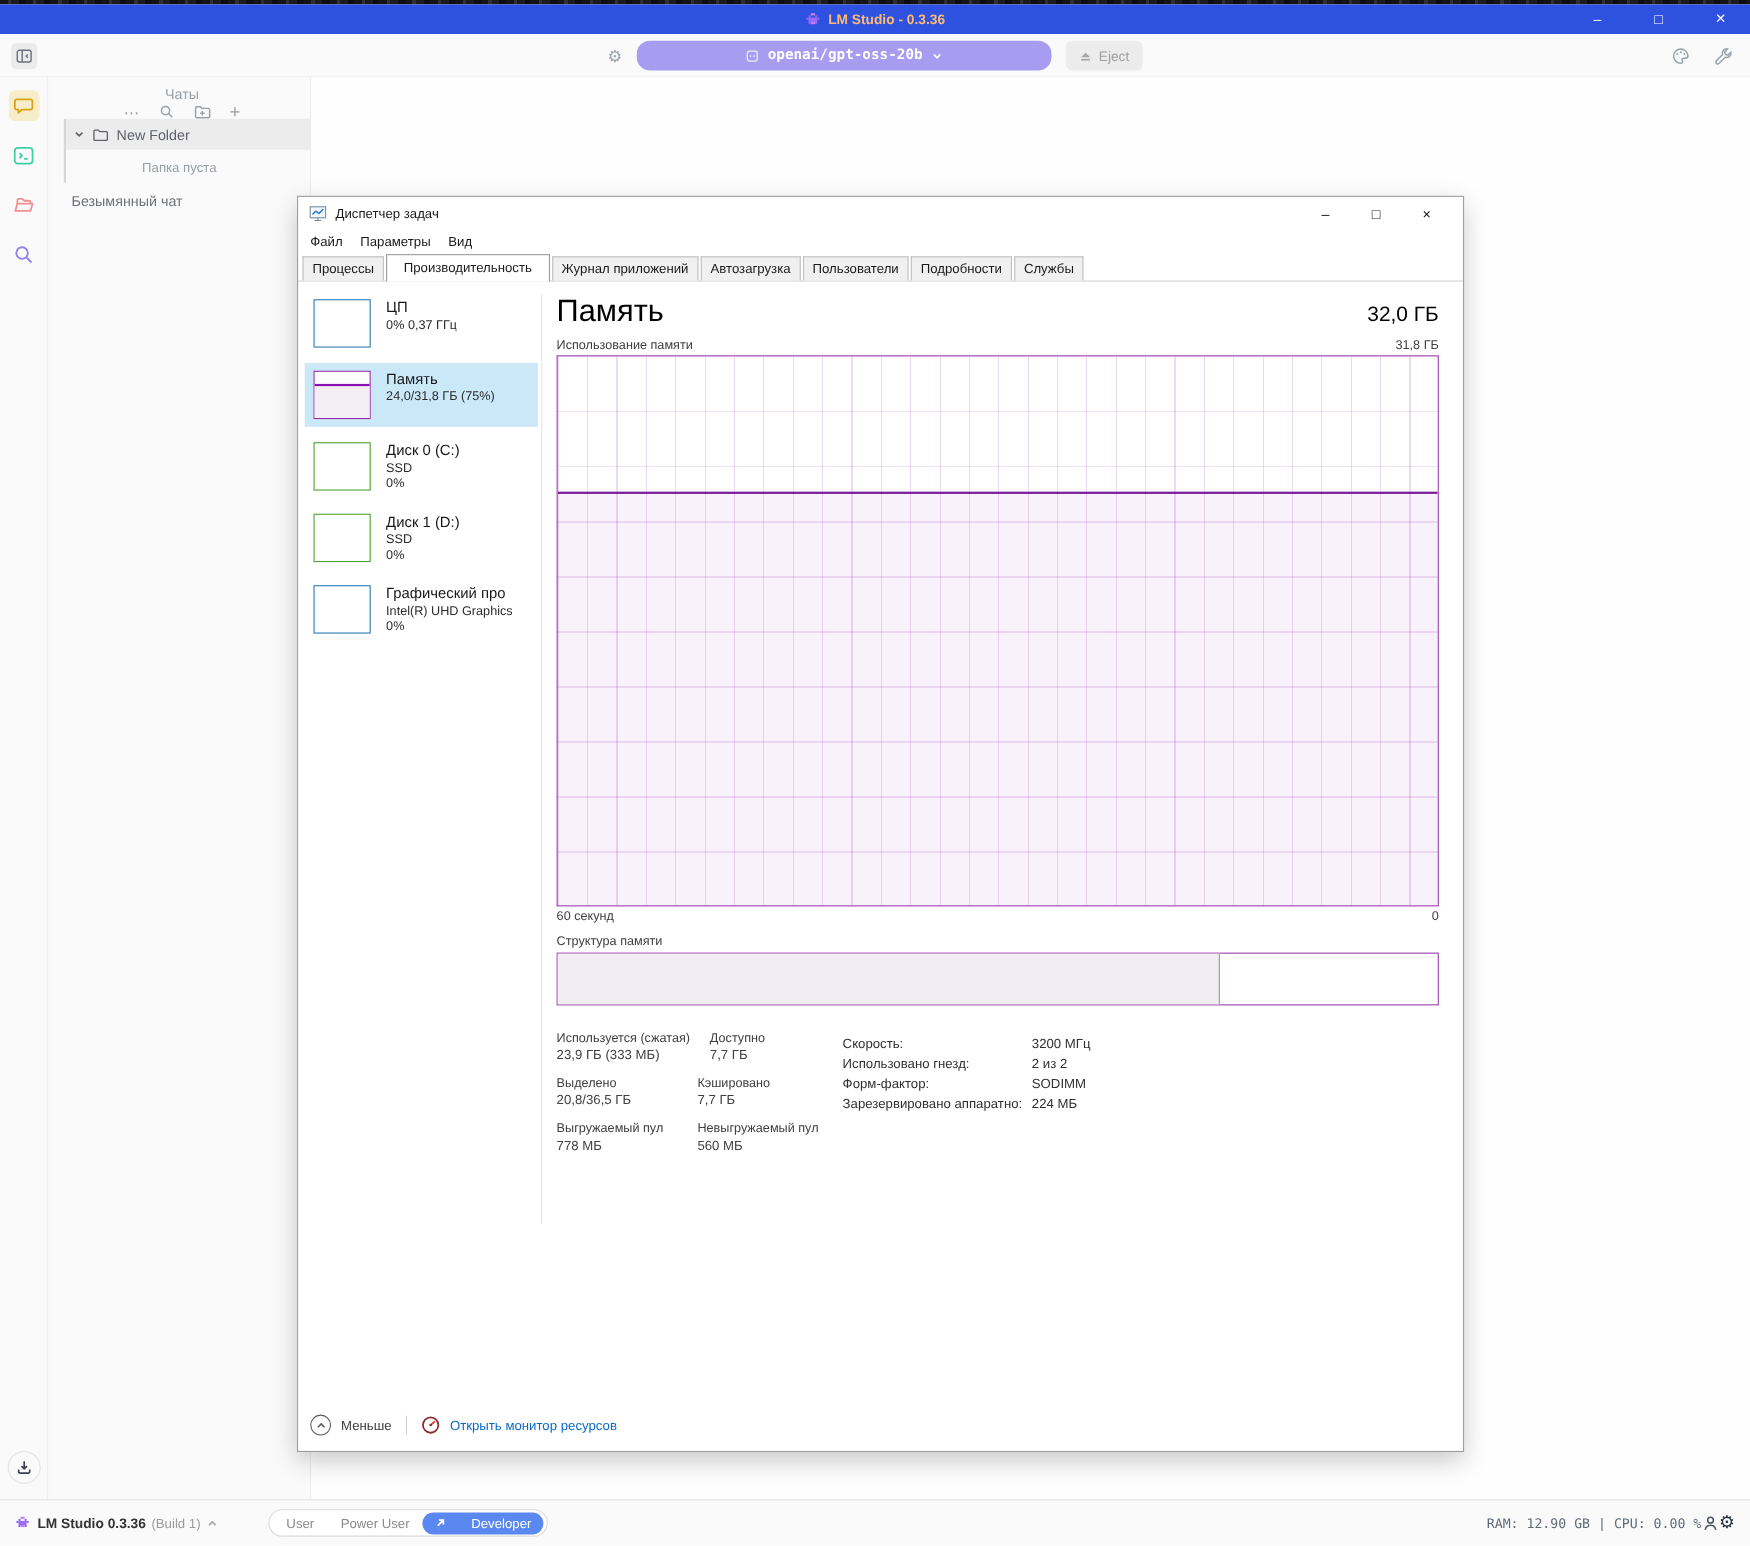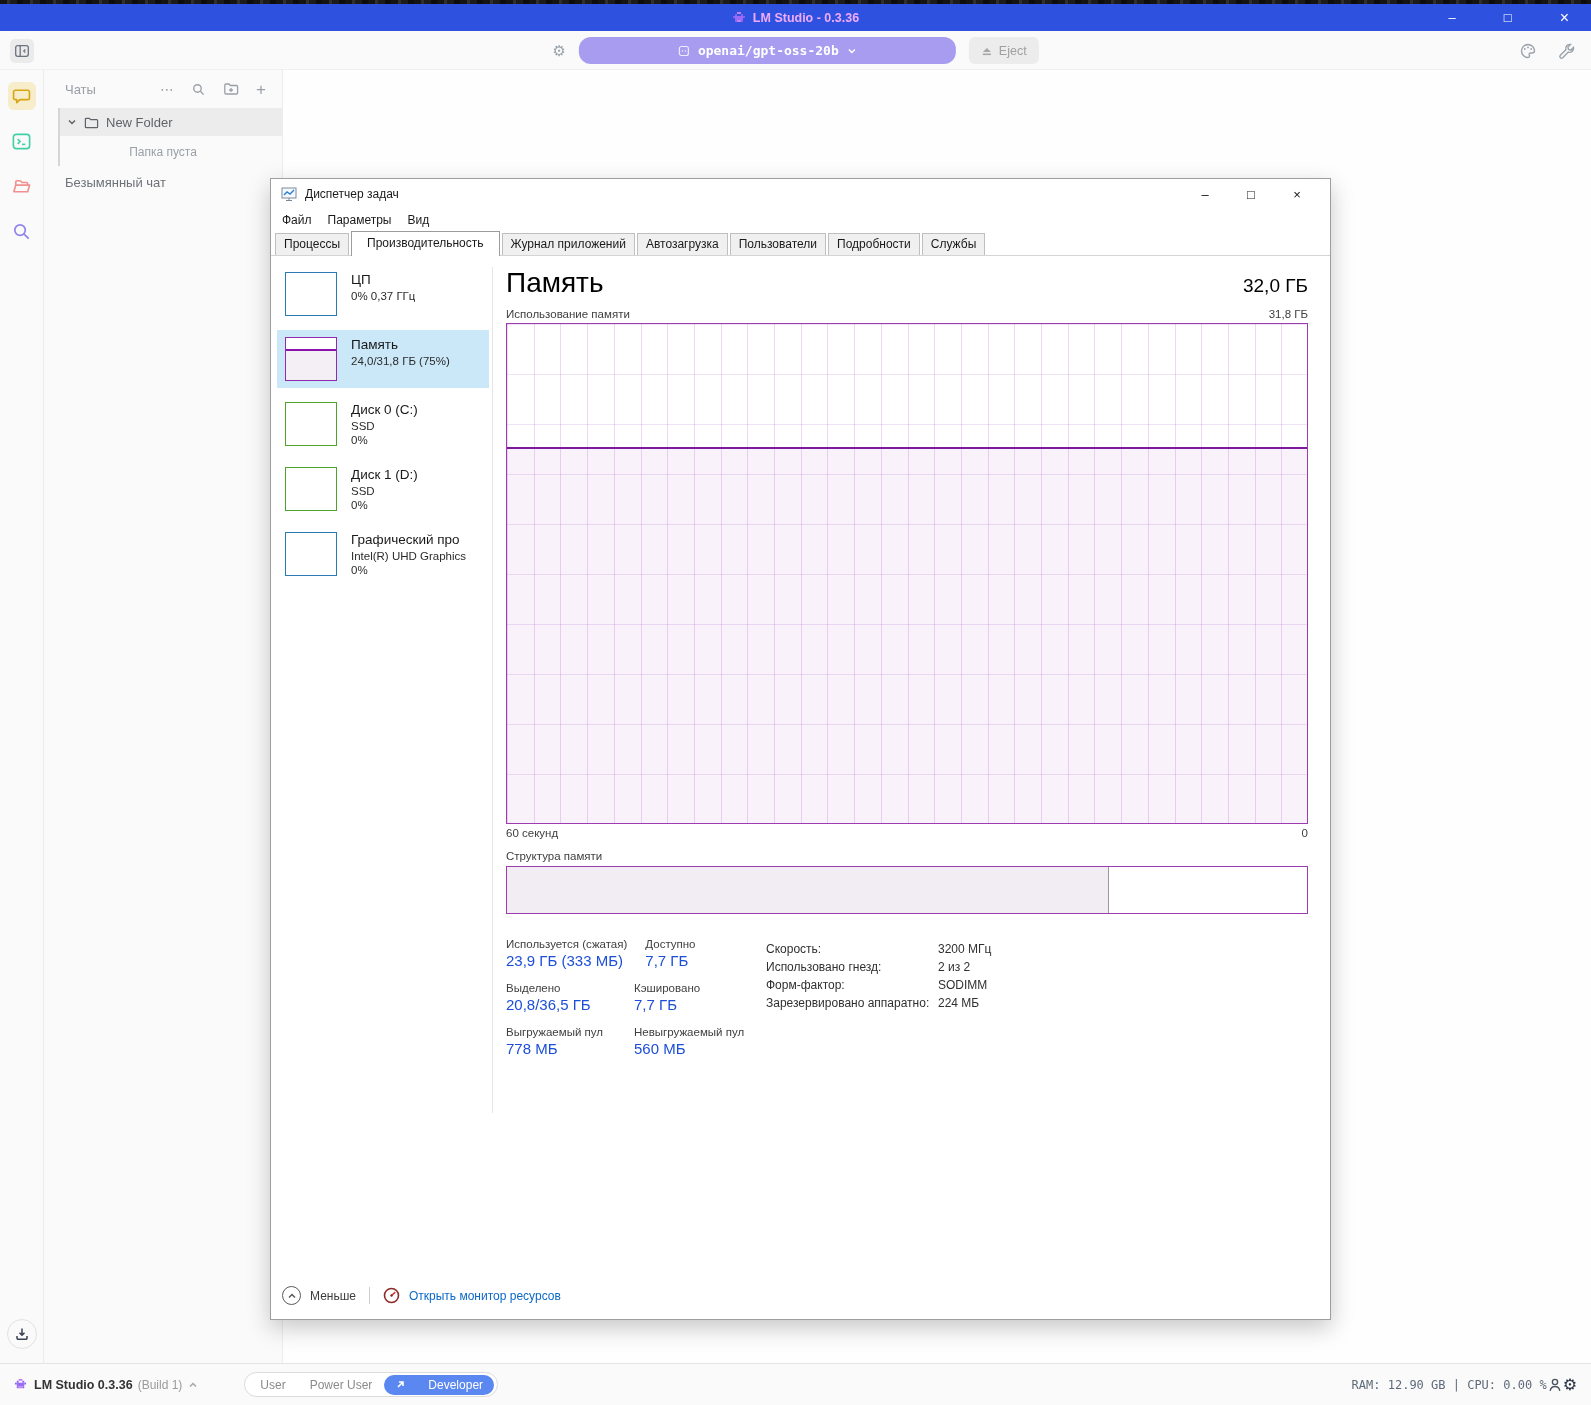--- a/index.html
+++ b/index.html
@@ -5,21 +5,21 @@
   * { margin:0; padding:0; box-sizing:border-box; }
   html,body { width:1591px; height:1405px; }
   body { font-family:"Liberation Sans","DejaVu Sans",sans-serif; background:#fdfdfd; overflow:hidden; }
   .screen { position:relative; width:1591px; height:1405px; background:#fdfdfd; }
 
   
   .noise { position:absolute; top:0; left:0; right:0; height:4px;
            background:repeating-linear-gradient(90deg,#141414 0 7px,#303030 7px 10px,#1c1c1c 10px 17px,#0d0d0d 17px 23px); }
   .titlebar { position:absolute; top:4px; left:0; right:0; height:27px; background:#2f51e0;
               display:flex; align-items:center; justify-content:center; }
-  .titlebar .tb-title { color:#f0abfc; font-size:12.5px; font-weight:bold; margin-left:7px; }
+  .titlebar .tb-title { color:#fdba74; font-size:12.5px; font-weight:bold; margin-left:7px; }
   .tb-controls { position:absolute; right:22px; top:0; height:27px; display:flex; align-items:center; gap:48px; color:#fff; }
   .tb-controls span { font-size:13px; line-height:27px; cursor:default; }
   .tb-controls .x { font-size:16px; }
 
   
   .toolbar { position:absolute; top:31px; left:0; right:0; height:39px; background:#fafafa; border-bottom:1px solid #f0f0f0; }
   .collapse-btn { position:absolute; left:10px; top:8px; width:24px; height:24px; background:#ebebeb; border-radius:5px;
                   display:flex; align-items:center; justify-content:center; }
   .toolbar-center { position:absolute; left:50%; top:0; height:39px; transform:translateX(-50%);
                     display:flex; align-items:center; gap:13px; }
@@ -32,21 +32,21 @@
 
   
   .rail { position:absolute; left:0; top:70px; bottom:42px; width:44px; background:#fafafa; border-right:1px solid #ececec;
           display:flex; flex-direction:column; align-items:center; padding-top:12px; gap:17px; }
   .rail-tile { width:28px; height:28px; border-radius:6px; display:flex; align-items:center; justify-content:center; }
   .rail-tile.active { background:#f8edca; }
   .rail-bottom { position:absolute; bottom:14px; left:7px; width:30px; height:30px; border:1px solid #e2e2e2; border-radius:50%;
                  display:flex; align-items:center; justify-content:center; background:#fafafa; }
 
   .chat-panel { position:absolute; left:44px; top:70px; bottom:42px; width:239px; background:#fafafa; border-right:1px solid #ececec; }
-  .chat-header { display:flex; align-items:center; height:22px; margin-top:8px; padding:0 16px 0 21px; }
+  .chat-header { display:flex; align-items:center; height:22px; margin-top:8px; padding:0 16px 0 21px;flex-direction:column; }
   .chat-header .ch-title { color:#9aa0a6; font-size:13px; flex:1; }
   .chat-header .ch-icons { display:flex; align-items:center; gap:17px; color:#9aa0a6; }
   .ch-icons .glyph { font-size:14px; line-height:1; }
   .folder-row { margin:8px 0 0 15px; height:28px; background:#ececec; display:flex; align-items:center; gap:7px;
                 padding-left:8px; color:#5f6368; font-size:13px; position:relative; }
   .tree-line { position:absolute; left:14px; top:38px; width:2px; height:58px; background:#d6d6d6; }
   .empty-note { text-align:center; color:#9aa0a6; font-size:12px; margin-top:9px; }
   .chat-item { margin-top:16px; padding-left:21px; color:#6e7276; font-size:13px; }
 
   .main-empty { position:absolute; left:283px; top:70px; right:0; bottom:42px; background:#fefefe; }
@@ -94,21 +94,21 @@
   .tm-graph .fill { position:absolute; left:0; right:0; bottom:0; top:24.6%; background:rgba(139,18,174,.055); border-top:2px solid #7c1a9e; }
   .time-row { display:flex; justify-content:space-between; font-size:11.5px; color:#404040; height:18px; align-items:center; }
   .comp-caption { font-size:11.5px; color:#404040; margin-top:8px; }
   .comp-bar { margin-top:4px; height:48px; border:1px solid #9c3cae; position:relative; background:#fff; }
   .comp-used { position:absolute; left:0; top:0; bottom:0; width:75.3%; background:#f1edf2; border-right:1px solid #9b9b9b; }
 
   .bottom-stats { position:relative; margin-top:24px; }
   .stat-row { display:flex; margin-bottom:13px; }
   .stat-cell { margin-right:18px; min-width:110px; }
   .stat-label { font-size:11.5px; color:#404040; margin-bottom:2px; white-space:nowrap; }
-  .stat-value { font-size:15px; font-weight:300; color:#1d4ed8; white-space:nowrap; }
+  .stat-value { font-size:12px; font-weight:300; color:#404040; white-space:nowrap; }
   .details { position:absolute; left:260px; top:2px; font-size:12px; color:#303030; }
   .detail-row { display:flex; line-height:18px; }
   .detail-label { width:172px; }
   .detail-value { }
 
   .tm-footer { position:absolute; left:11px; bottom:14px; display:flex; align-items:center; gap:9px; font-size:12px; color:#3c3c3c; }
   .circle-ico { width:19px; height:19px; border:1.5px solid #5a5a5a; border-radius:50%; display:flex; align-items:center; justify-content:center; }
   .vdiv { width:1px; height:17px; background:#cfcfcf; margin:0 4px; }
   .tm-link { color:#0b69c7; }
 

